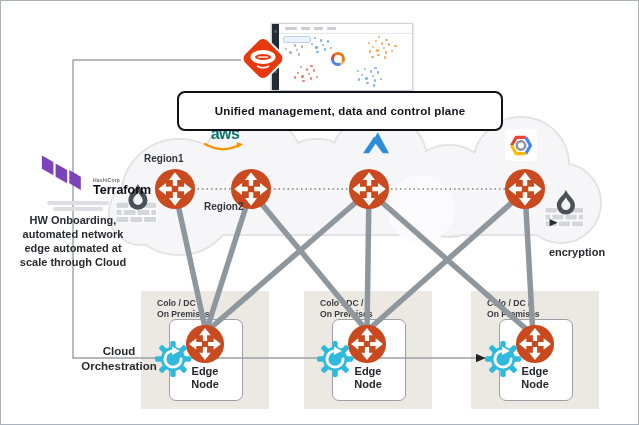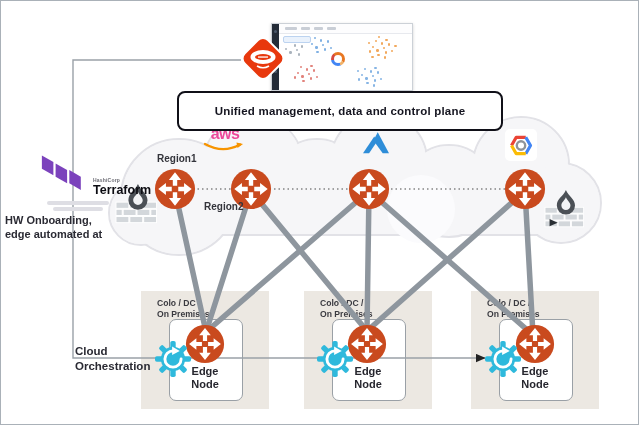--- a/index.html
+++ b/index.html
@@ -23,21 +23,21 @@
   .thumb-top{position:absolute;left:7px;right:0;top:0;height:9px;border-bottom:1px solid #e7e9ee;background:#fdfdfe;}
   .thumb-top i{position:absolute;top:3px;height:2.5px;background:#c9ced6;border-radius:1px;}
   .thumb-chip{position:absolute;left:11px;top:12px;width:26px;height:5px;background:#eaf2fc;border:1px solid #bcd3f0;border-radius:2px;}
   .thumb-canvas{position:absolute;left:7px;top:9px;right:0;bottom:0;overflow:hidden;}
   .tdot{position:absolute;width:2.4px;height:2.4px;border-radius:50%;}
   .hub{position:absolute;left:52px;top:19px;width:14px;height:14px;border-radius:50%;
     background:conic-gradient(#e87722 0 32%,#f0b26b 32% 44%,#4285f4 44% 72%,#d6493f 72% 88%,#e87722 88% 100%);}
   .hub i{position:absolute;inset:3px;border-radius:50%;background:#fff;}
 
   
-  .note{font-weight:700;color:#2a2a33;text-align:left;line-height:1.28;font-size:11px;}
+  .note{font-weight:700;color:#2a2a33;text-align:center;line-height:1.28;font-size:11px;}
   .note span{display:block;}
   .hw{left:4px;top:212px;width:136px;}
   .hp{left:518px;top:244px;width:116px;}
   .co{left:74px;top:343px;width:88px;font-size:11.5px;}
 
   .region{font-weight:700;font-size:10px;color:#33343b;}
 
   
   .site{top:290px;width:128px;height:118px;background:#ece8e2;}
   .loc{position:absolute;left:16px;top:7px;font-size:8.6px;font-weight:700;color:#3a3a40;line-height:1.3;}
@@ -49,21 +49,21 @@
   .node-label span{display:block;}
 
   
   .tf-text{left:92px;top:177px;line-height:1;}
   .tf-vendor{display:block;font-size:5px;color:#6b6b73;font-weight:700;letter-spacing:.2px;}
   .tf-name{display:block;font-size:12.5px;font-weight:700;color:#0c0c12;margin-top:1px;}
   .faded{background:#dedee4;border-radius:2px;height:3.5px;}
 
   
   .aws{left:202px;top:124px;width:44px;text-align:center;}
-  .aws b{font-size:16px;font-weight:700;color:#ec4899;letter-spacing:-.5px;line-height:1;}
+  .aws b{font-size:16px;font-weight:700;color:#0f766e;letter-spacing:-.5px;line-height:1;}
 </style>
 </head>
 <body>
 
 <div id="stage">
 
   <svg width="0" height="0" style="position:absolute">
     <defs>
       <symbol id="router" viewBox="0 0 44 44">
         <circle cx="22" cy="22" r="21" fill="#C94A1E"></circle>
@@ -240,42 +240,45 @@
     <polygon points="10.4,4 13,8.6 5.6,19.5 0,19.5" fill="#2E8DD8"></polygon>
   </svg>
   <svg class="abs z5" style="left:504px;top:128px" width="32" height="32" viewBox="0 0 32 32">
     <rect x="0" y="0" width="32" height="32" rx="5" fill="#fff"></rect>
     <path d="M6.5,16.5 L11.25,8.3 L20.75,8.3" stroke="#EA4335" stroke-width="3.2" fill="none" stroke-linejoin="round"></path>
     <path d="M20.75,8.3 L25.5,16.5 L20.75,24.7" stroke="#4285F4" stroke-width="3.2" fill="none" stroke-linejoin="round"></path>
     <path d="M20.75,24.7 L11.25,24.7 L6.5,16.5" stroke="#FBBC05" stroke-width="3.2" fill="none" stroke-linejoin="round"></path>
     <circle cx="16" cy="16.5" r="4.2" fill="#fff" stroke="#8E9399" stroke-width="2.4"></circle>
   </svg>
 
-  <div class="abs z5 region" style="left:156px;top:152px">Region1</div>
+  <div class="abs z5 region" style="left:143px;top:152px">Region1</div>
   <div class="abs z5 region" style="left:203px;top:200px">Region2</div>
 
   <svg class="abs z4" style="left:40px;top:150px" width="46" height="46" viewBox="0 0 52 50">
     <g fill="#7B42BC">
       <polygon points="1,4 14,11.5 14,26.5 1,19"></polygon>
       <polygon points="16.5,13 29.5,20.5 29.5,35.5 16.5,28"></polygon>
       <polygon points="32,20.5 45,28 45,43 32,35.5"></polygon>
     </g>
   </svg>
   <div class="abs z4 tf-text">
     <span class="tf-vendor">HashiCorp</span>
     <span class="tf-name">Terraform</span>
   </div>
   <div class="abs z4 faded" style="left:46px;top:200px;width:62px"></div>
   <div class="abs z4 faded" style="left:52px;top:206px;width:50px"></div>
 
   <div class="abs z6 note hw">
     <span>HW Onboarding,</span>
+      <span>automated network</span>
     <span>edge automated at</span>
+      <span>scale through Cloud</span>
   </div>
   <div class="abs z6 note hp">
+      <span>encryption</span>
   </div>
   <div class="abs z6 title-box">
     <span>Unified management, data and control plane</span>
   </div>
 
   <div class="abs z6 note co">
     <span>Cloud</span>
       <span>Orchestration</span>
   </div>
 

